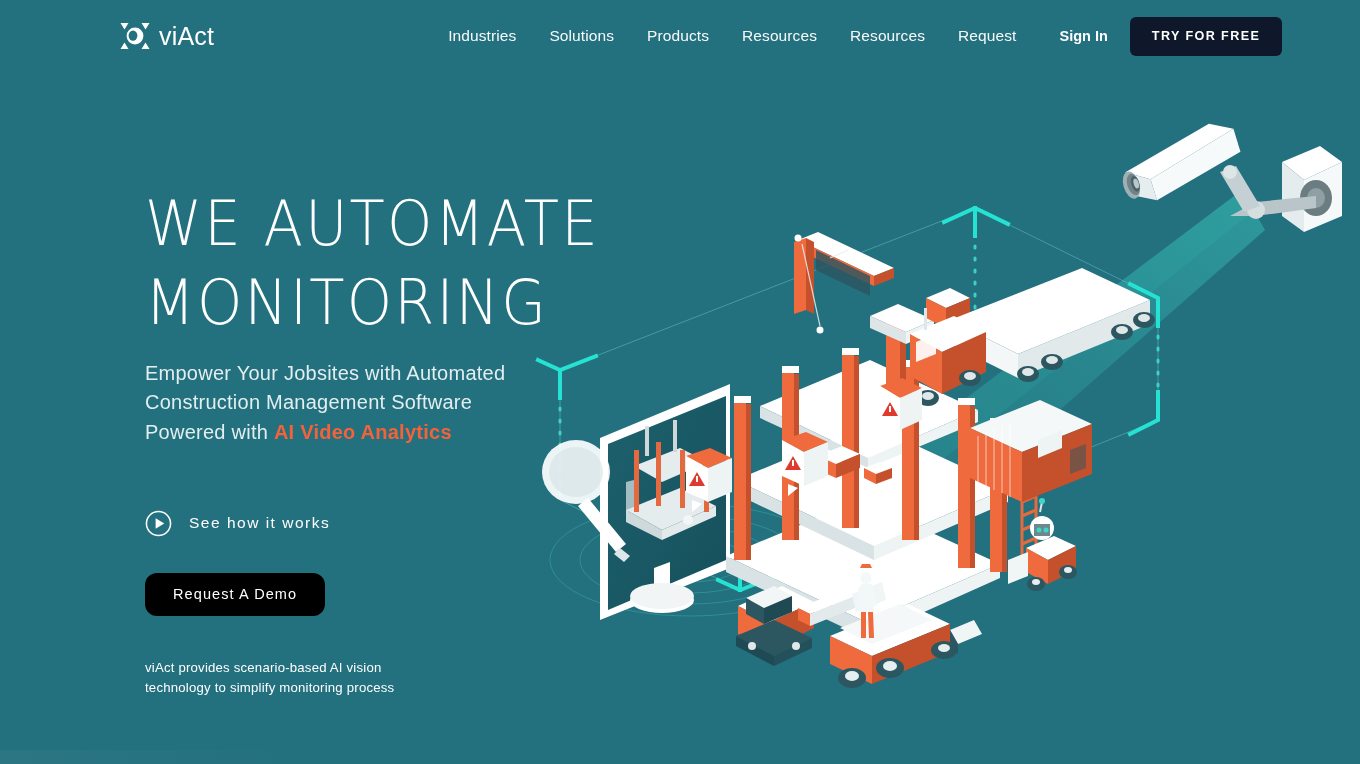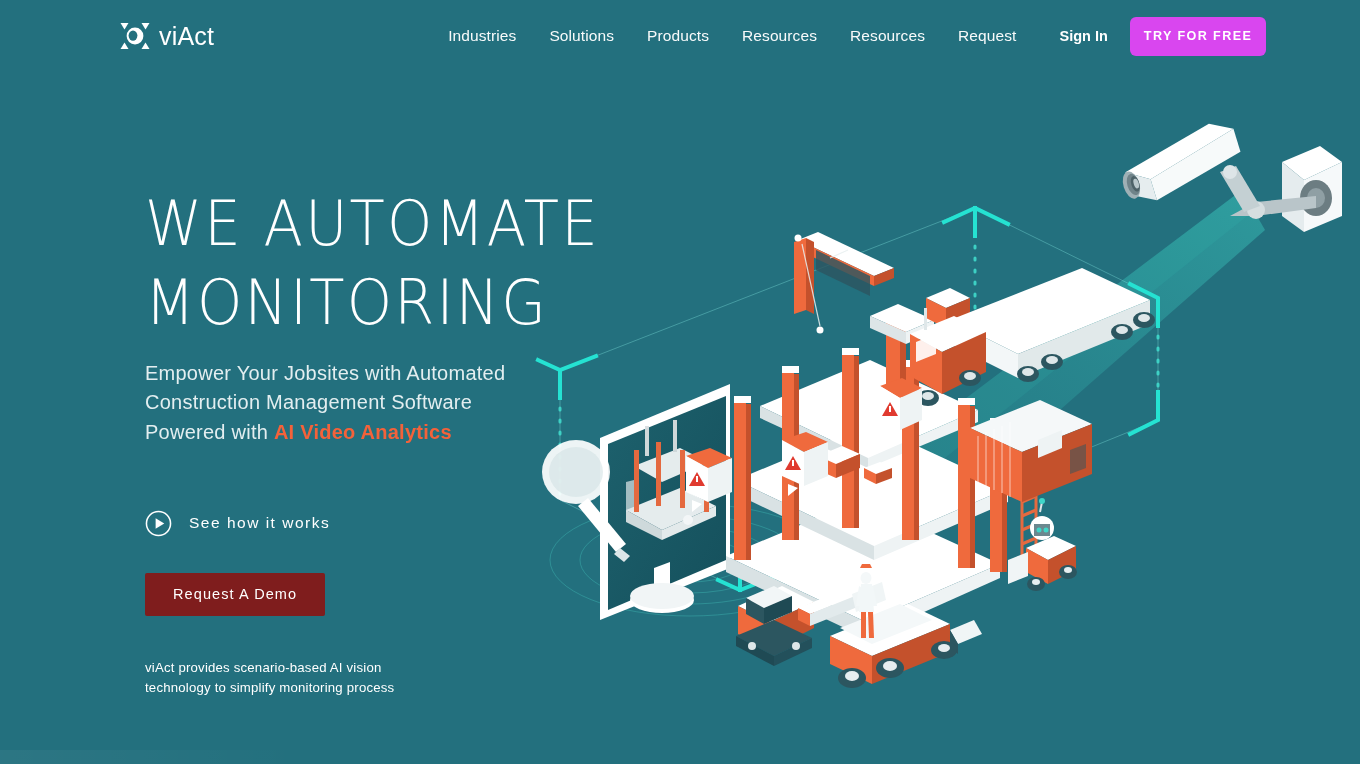--- a/index.html
+++ b/index.html
@@ -83,25 +83,25 @@
     margin-left: 43px;
   }
   .signin {
     font-size: 14.5px;
     font-weight: bold;
     color: #ffffff;
     cursor: pointer;
     white-space: nowrap;
   }
   .try-free {
-    background: #d946ef;
+    background: #0f172a;
     color: #ffffff;
     border: none;
     border-radius: 6px;
-    padding: 0 14px;
+    padding: 0 22px;
     height: 39px;
     font-size: 12.6px;
     font-weight: bold;
     letter-spacing: 1.4px;
     font-family: "Liberation Sans", sans-serif;
     cursor: pointer;
     white-space: nowrap;
   }
 
   
@@ -149,24 +149,24 @@
   .play-icon { width: 27px; height: 27px; display: block; }
   .see-how-label {
     font-size: 15.5px;
     letter-spacing: 1.5px;
     color: #ffffff;
     text-align: right;
   }
 
   .demo-btn {
     margin-top: 36px;
-    background: #7f1d1d;
+    background: #000000;
     color: #ffffff;
     border: none;
-    border-radius: 2px;
+    border-radius: 12px;
     height: 43px;
     padding: 0 28px;
     font-size: 14.5px;
     letter-spacing: 1.1px;
     font-family: "Liberation Sans", sans-serif;
     cursor: pointer;
     display: block;
   }
 
   .tagline {

